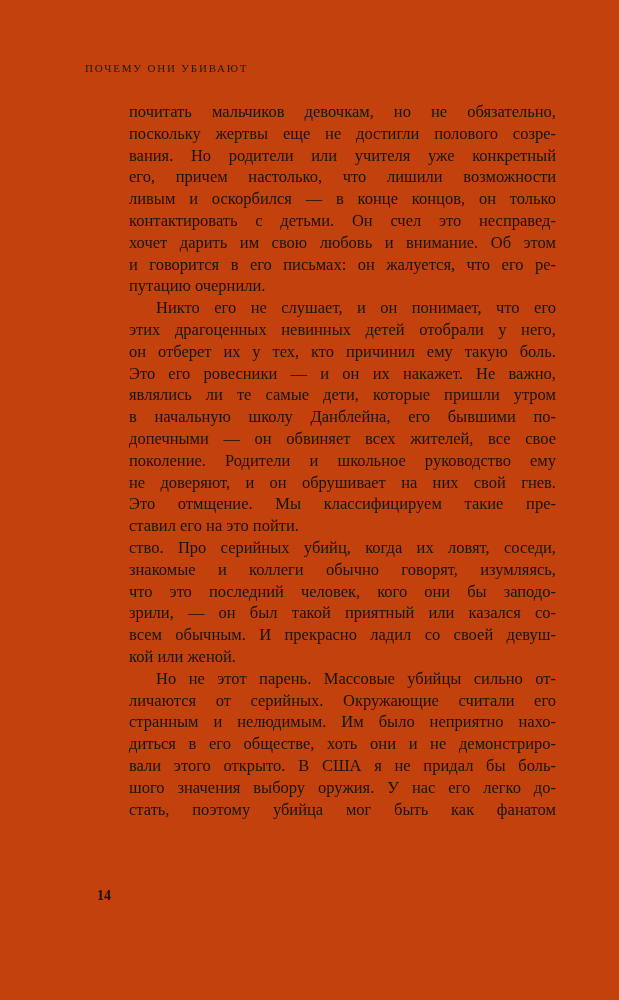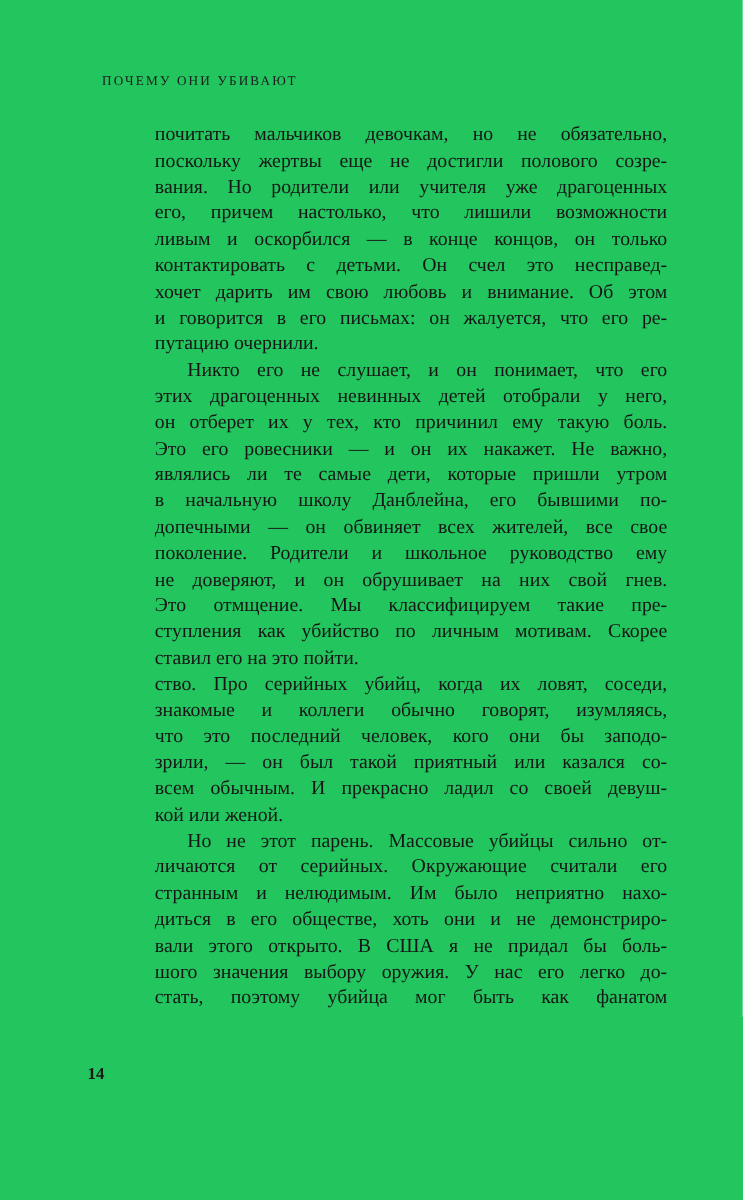--- a/index.html
+++ b/index.html
@@ -4,21 +4,21 @@
 <style>
   html, body {
     margin: 0;
     padding: 0;
     background: #ffffff;
   }
   .page {
     position: relative;
     width: 619px;
     height: 1000px;
-    background: #22c55e;
+    background: #c2410c;
     overflow: hidden;
     font-family: "Liberation Serif", "DejaVu Serif", serif;
     color: #161616;
   }
   .running-header {
     position: absolute;
     left: 85px;
     top: 62px;
     font-size: 11px;
     letter-spacing: 1.8px;
@@ -46,58 +46,57 @@
   }
   .line.justify {
     text-align: justify;
     text-align-last: justify;
   }
   .line.indent {
     padding-left: 27px;
   }
   .page-number {
     position: absolute;
-    left: 73px;
+    left: 97px;
     top: 885px;
     font-size: 14px;
     line-height: 21.8px;
     font-weight: bold;
     color: #161616;
   }
 </style>
 </head>
 <body>
 
 <div class="page">
   <div class="running-header">ПОЧЕМУ ОНИ УБИВАЮТ</div>
 
   <div class="body-text">
       <div class="paragraph">
         <div class="line justify">почитать мальчиков девочкам, но не обязательно,</div>
         <div class="line justify">поскольку жертвы еще не достигли полового созре-</div>
-        <div class="line justify">вания. Но родители или учителя уже драгоценных</div>
+        <div class="line justify">вания. Но родители или учителя уже конкретный</div>
         <div class="line justify">его, причем настолько, что лишили возможности</div>
         <div class="line justify">ливым и оскорбился — в конце концов, он только</div>
         <div class="line justify">контактировать с детьми. Он счел это несправед-</div>
         <div class="line justify">хочет дарить им свою любовь и внимание. Об этом</div>
         <div class="line justify">и говорится в его письмах: он жалуется, что его ре-</div>
         <div class="line">путацию очернили.</div>
       </div>
       <div class="paragraph">
         <div class="line justify indent">Никто его не слушает, и он понимает, что его</div>
         <div class="line justify">этих драгоценных невинных детей отобрали у него,</div>
         <div class="line justify">он отберет их у тех, кто причинил ему такую боль.</div>
         <div class="line justify">Это его ровесники — и он их накажет. Не важно,</div>
         <div class="line justify">являлись ли те самые дети, которые пришли утром</div>
         <div class="line justify">в начальную школу Данблейна, его бывшими по-</div>
         <div class="line justify">допечными — он обвиняет всех жителей, все свое</div>
         <div class="line justify">поколение. Родители и школьное руководство ему</div>
         <div class="line justify">не доверяют, и он обрушивает на них свой гнев.</div>
         <div class="line justify">Это отмщение. Мы классифицируем такие пре-</div>
-        <div class="line justify">ступления как убийство по личным мотивам. Скорее</div>
         <div class="line">ставил его на это пойти.</div>
       </div>
       <div class="paragraph">
         <div class="line justify">ство. Про серийных убийц, когда их ловят, соседи,</div>
         <div class="line justify">знакомые и коллеги обычно говорят, изумляясь,</div>
         <div class="line justify">что это последний человек, кого они бы заподо-</div>
         <div class="line justify">зрили, — он был такой приятный или казался со-</div>
         <div class="line justify">всем обычным. И прекрасно ладил со своей девуш-</div>
         <div class="line">кой или женой.</div>
       </div>

